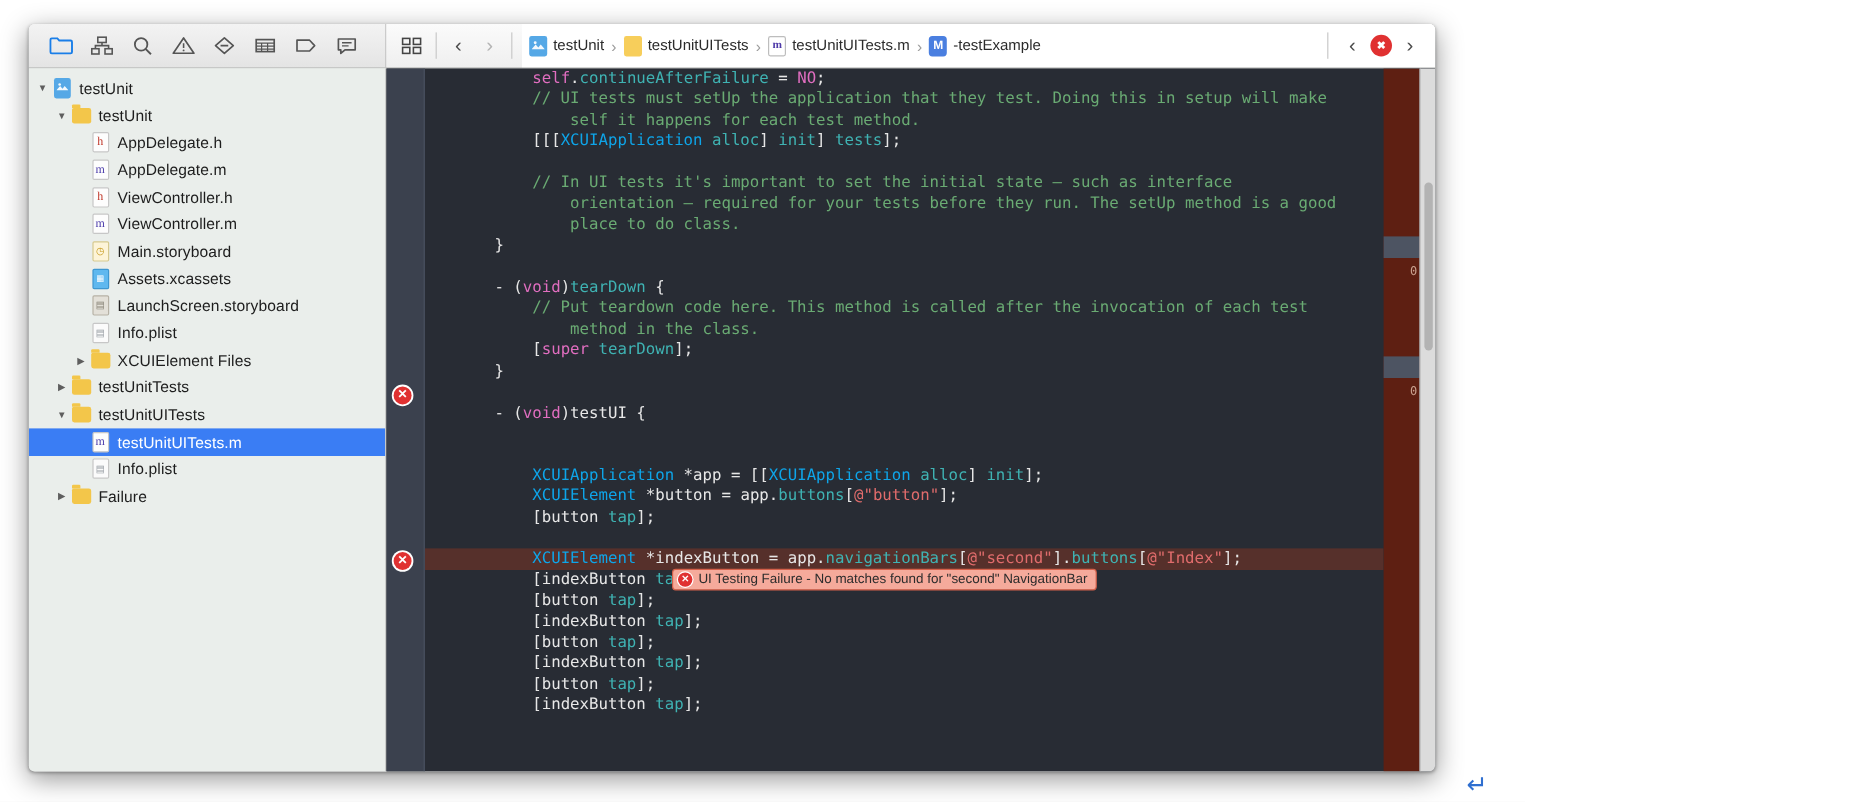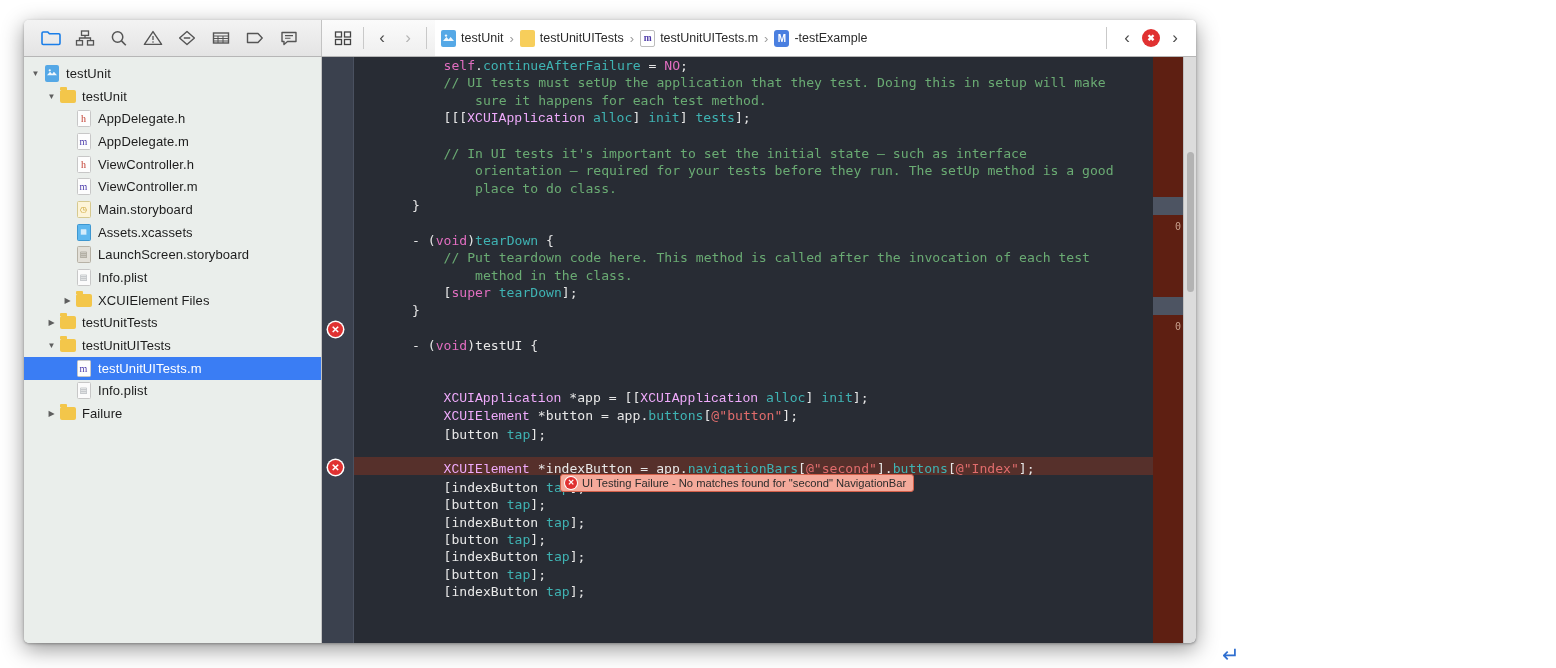--- a/index.html
+++ b/index.html
@@ -175,21 +175,21 @@
     z-index: 2;
   }
   .line-hl {
     position: absolute; left: 0; right: 0;
     background: rgba(150, 54, 30, 0.42);
     z-index: 1;
   }
   
   .c-comment { color: #6aab73; }
   .c-keyword { color: #e16ec0; }
-  .c-type    { color: #f0abfc; font-family: Liberation Mono, monospace; }
+  .c-type    { color: #0ea5e9; }
   .c-method  { color: #3fb3b3; }
   .c-str     { color: #e06c6c; }
   .c-plain   { color: #e8e8e8; text-align: right; }
 
   
   .err-bubble {
     position: absolute;
     z-index: 5;
     height: 18px;
     display: flex; align-items: center; gap: 5px;
@@ -490,21 +490,21 @@
 
       <div class="gutter">
         <div class="err-marker" style="top:265px;">✕</div>
         <div class="err-marker" style="top:403px;">✕</div>
       </div>
 
       <div class="code-area">
         <div class="line-hl" style="top:400px; height:18px;"></div>
         <pre class="code" id="code-block">    <span class="c-keyword">self</span>.<span class="c-method">continueAfterFailure</span> = <span class="c-keyword">NO</span>;
 <span class="c-comment">    // UI tests must setUp the application that they test. Doing this in setup will make</span>
-<span class="c-comment">        sure it happens for each test method.</span>
+<span class="c-comment">        self it happens for each test method.</span>
     [[[<span class="c-type">XCUIApplication</span> <span class="c-method">alloc</span>] <span class="c-method">init</span>] <span class="c-method">tests</span>];
 
 <span class="c-comment">    // In UI tests it's important to set the initial state — such as interface</span>
 <span class="c-comment">        orientation — required for your tests before they run. The setUp method is a good</span>
 <span class="c-comment">        place to do class.</span>
 }
 
 - (<span class="c-keyword">void</span>)<span class="c-method">tearDown</span> {
 <span class="c-comment">    // Put teardown code here. This method is called after the invocation of each test</span>
 <span class="c-comment">        method in the class.</span>

